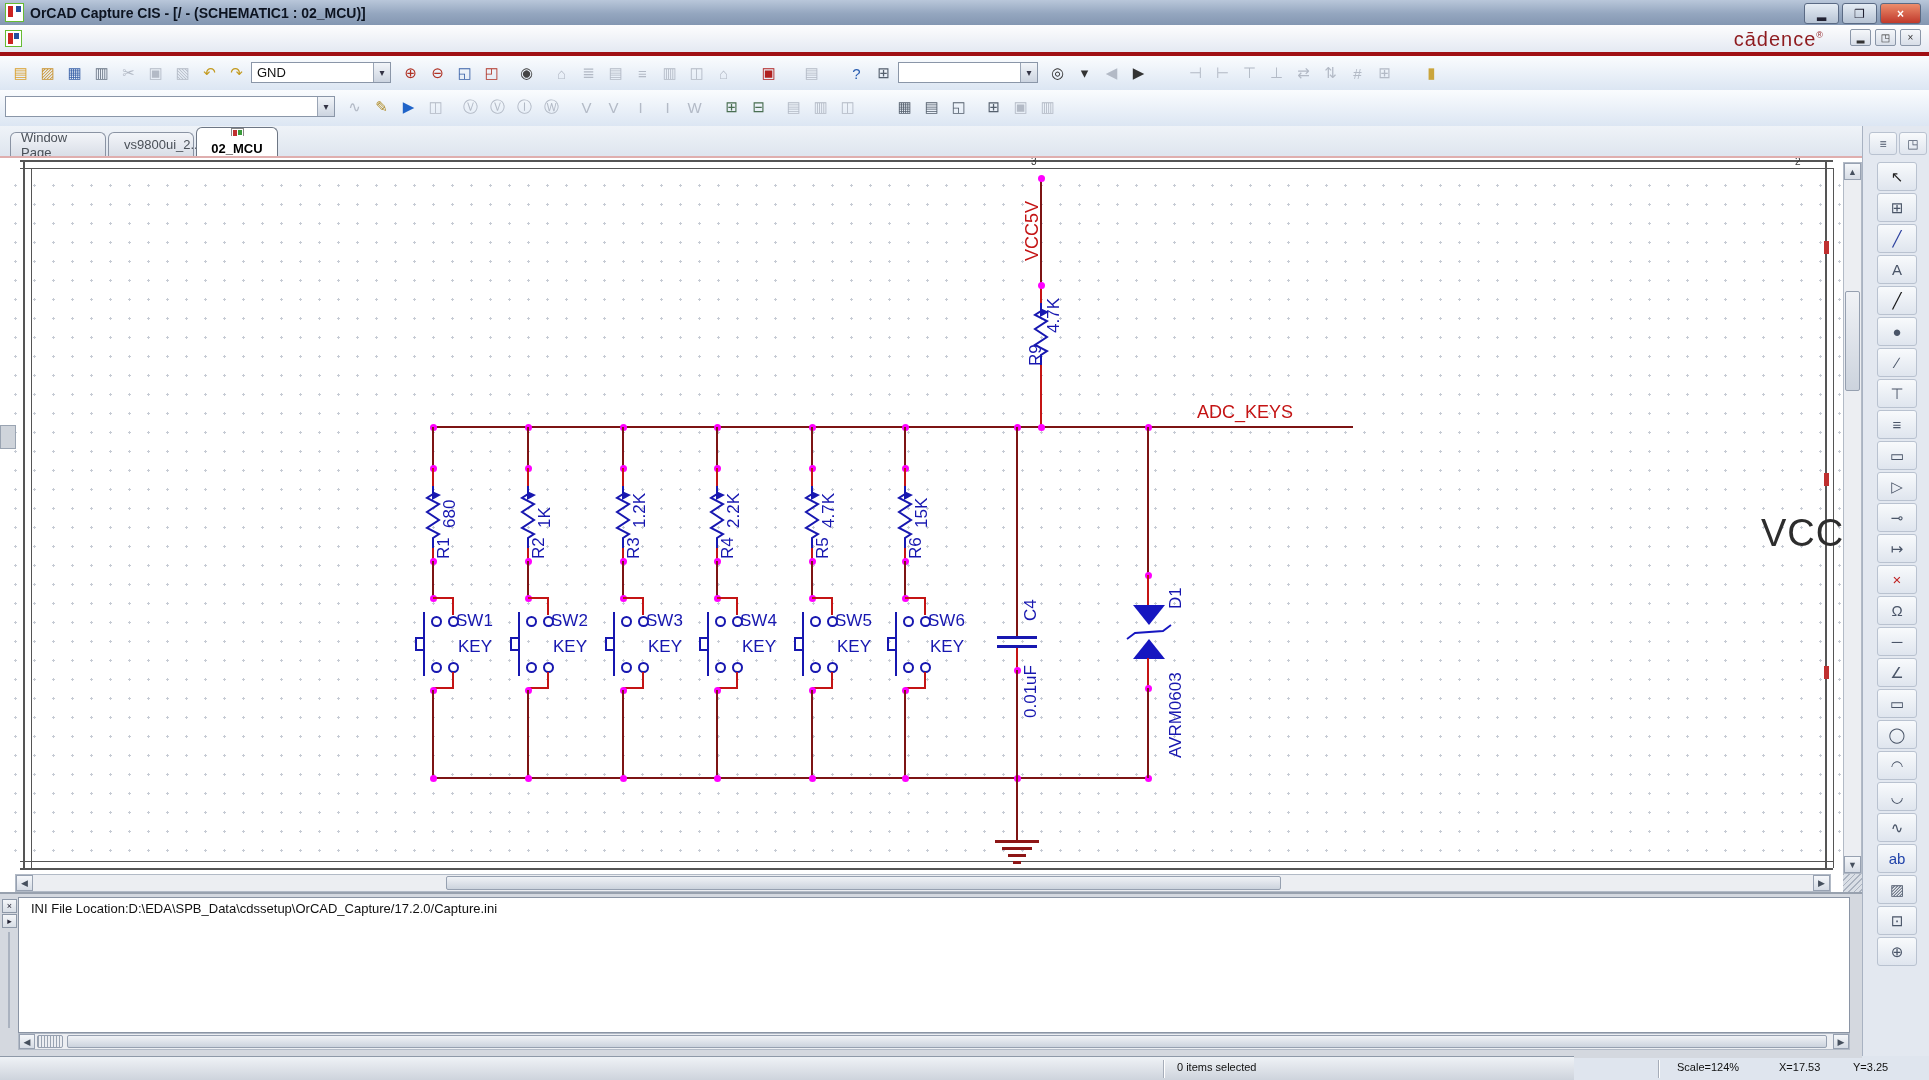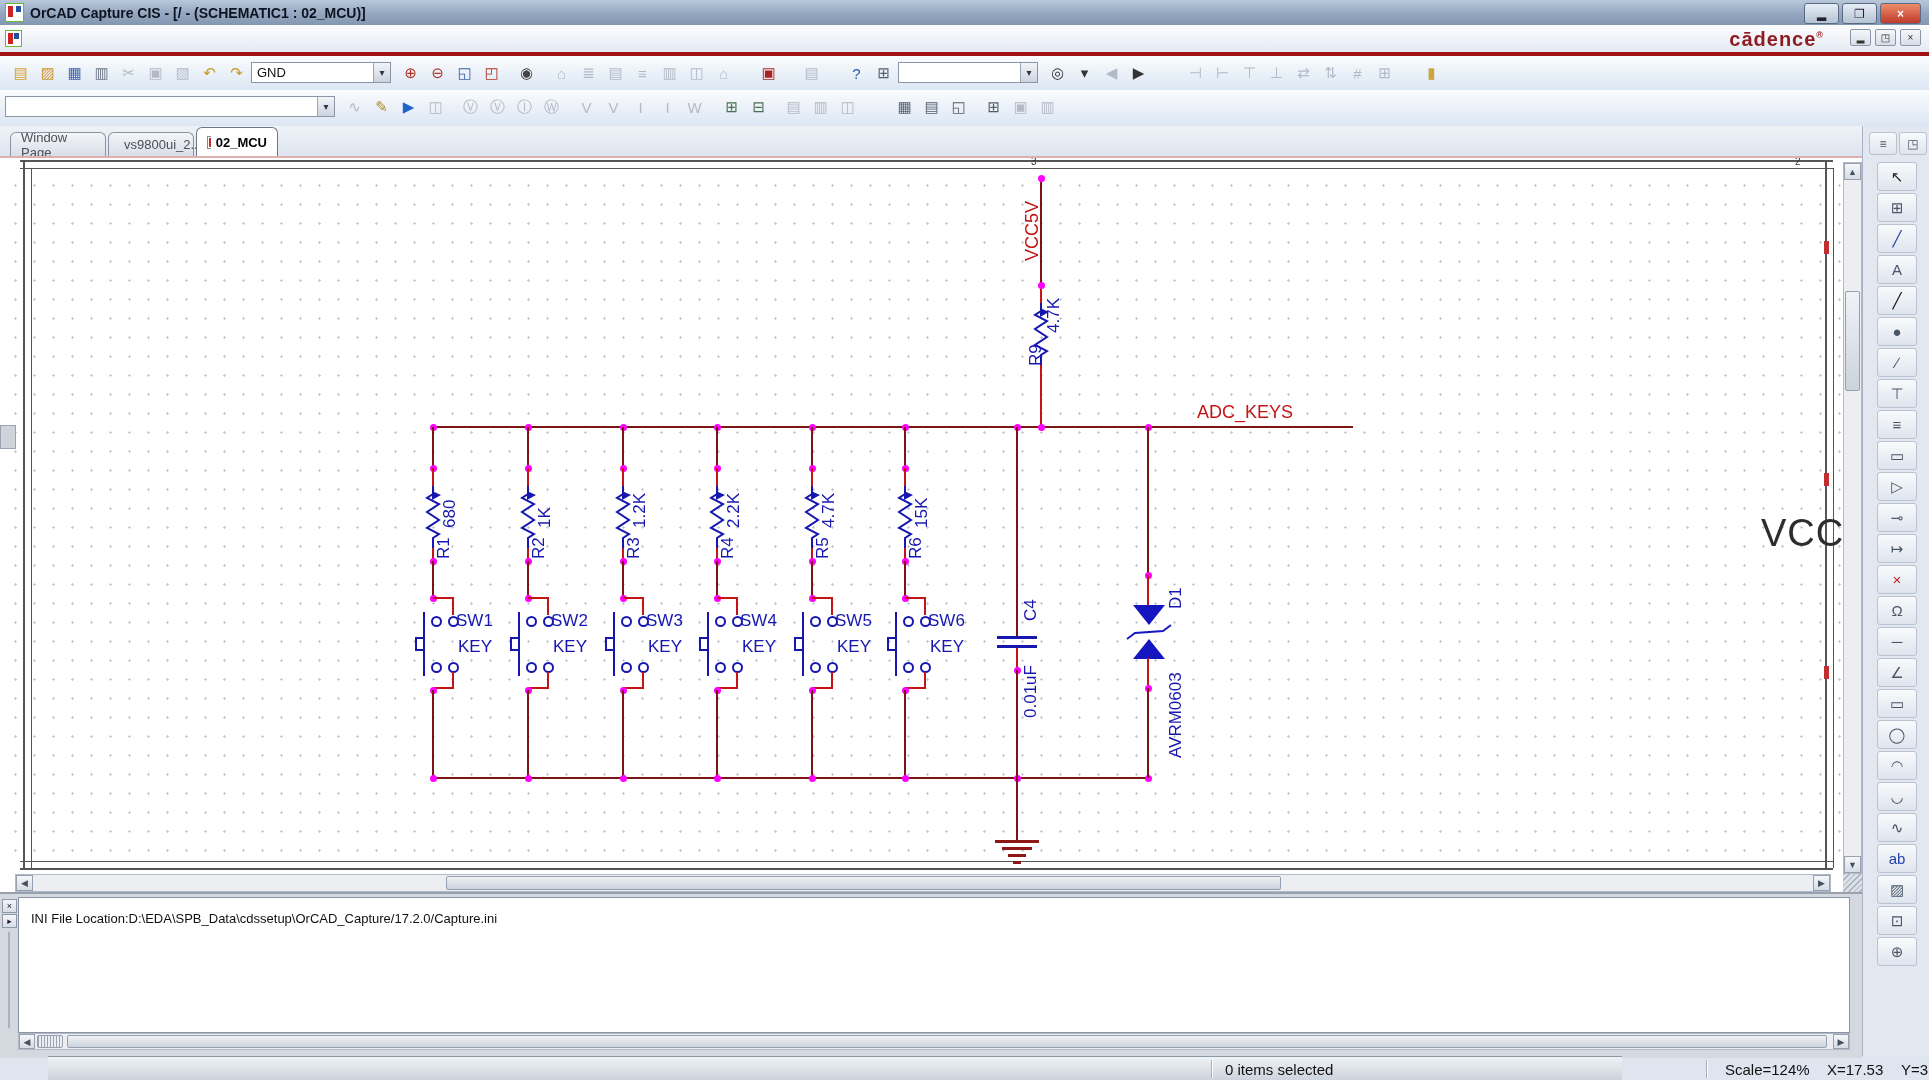--- a/index.html
+++ b/index.html
@@ -16,21 +16,21 @@
   .wbtns{position:absolute;right:8px;top:3px;display:flex;gap:3px;}
   .wbtn{width:33px;height:19px;border:1px solid #5a6a84;border-radius:3px;
     background:linear-gradient(#e6edf5,#b6c3d4);display:flex;align-items:center;justify-content:center;
     font-size:12px;color:#223;}
   .wbtn.close{width:39px;background:linear-gradient(#ec8d6c,#c0392b);color:#fff;font-weight:bold;}
   
   #menubar{position:absolute;left:0;top:25px;width:1929px;height:27px;
     background:linear-gradient(#fdfdfe,#e4e9f2);display:flex;align-items:center;}
   .mitem{font-size:14px;color:#111;padding:0 11px;}
   .mitem:first-letter{text-decoration:underline;}
-  #brand{position:absolute;right:105px;top:3px;font-size:20px;font-weight:bold;color:#8e1b1f;letter-spacing:1px;}
+  #brand{position:absolute;right:105px;top:3px;font-size:20px;font-weight:normal;color:#8e1b1f;letter-spacing:1px;}
   #brand sup{font-size:9px;}
   .mdib{width:19px;height:15px;font-size:10px;border:1px solid #8a96a8;border-radius:2px;
     background:linear-gradient(#f5f7fa,#d8dee8);display:flex;align-items:center;justify-content:center;color:#333;}
   #mdibtns{position:absolute;right:8px;top:4px;display:flex;gap:4px;}
   #redline{position:absolute;left:0;top:52px;width:1929px;height:4px;background:#a01015;}
   
   .toolbar{position:absolute;left:0;width:1929px;background:linear-gradient(#fafcfe,#dce6f3);
     border-bottom:1px solid #c3cddc;}
   #toolbar1{top:56px;height:34px;}
   #toolbar2{top:90px;height:36px;}
@@ -71,26 +71,26 @@
   .sb{position:absolute;background:#eceef2;border:1px solid #b2bac6;box-sizing:border-box;}
   .sbtn{position:absolute;background:linear-gradient(#f5f7fa,#d6dce5);border:1px solid #97a1b1;
     display:flex;align-items:center;justify-content:center;font-size:9px;color:#46505e;box-sizing:border-box;}
   .sthumb{position:absolute;background:linear-gradient(#f0f2f6,#ccd3dd);border:1px solid #96a0b0;
     border-radius:2px;box-sizing:border-box;}
   #corner{position:absolute;left:1843px;top:716px;width:19px;height:18px;background:#dadfe6;
     background-image:repeating-linear-gradient(135deg,#aab2bf 0 1px,transparent 1px 4px);}
   
   #sessionlog{position:absolute;left:0;top:892px;width:1862px;height:164px;background:#d4d8df;border-top:2px solid #98a1ae;}
   #logarea{position:absolute;left:18px;top:3px;width:1832px;height:136px;background:#fff;border:1px solid #8a94a4;box-sizing:border-box;}
-  #logtext{position:absolute;left:12px;top:13px;font-size:13px;color:#111;}
+  #logtext{position:absolute;left:12px;top:3px;font-size:13px;color:#111;}
   .gbtn{position:absolute;width:15px;height:14px;background:linear-gradient(#f4f6f9,#d8dee6);
     border:1px solid #8d98a8;font-size:9px;display:flex;align-items:center;justify-content:center;color:#223;box-sizing:border-box;}
   
   #statusbar{position:absolute;left:0;top:1056px;width:1574px;height:24px;
-    background:linear-gradient(#eff2f6,#ccd2db);border-top:1px solid #8e99a8;font-size:15px;color:#111;margin-left:48px;}
+    background:linear-gradient(#eff2f6,#ccd2db);border-top:1px solid #8e99a8;font-size:11px;color:#111;}
   .sdiv{position:absolute;top:3px;bottom:3px;width:1px;background:#a6adb9;box-shadow:1px 0 0 #fff;}
   #statusbar span{position:absolute;top:4px;}
   
   #palette{position:absolute;left:1862px;top:126px;width:67px;height:930px;background:#e3e8f0;border-left:1px solid #a8b2c2;}
   .ptn{position:absolute;left:14px;width:38px;height:27px;border:1px solid #b9c2d0;border-radius:3px;
     background:linear-gradient(#f8fafc,#dfe5ee);display:flex;align-items:center;justify-content:center;
     font-size:15px;}
   .pmini{position:absolute;top:6px;width:26px;height:21px;border:1px solid #b9c2d0;border-radius:3px;
     background:linear-gradient(#f8fafc,#dfe5ee);display:flex;align-items:center;justify-content:center;font-size:12px;color:#4a5568;}
 </style>
@@ -206,21 +206,21 @@
       <span>Window Page</span>
     </div>
     <div class="tab" style="left:108px;width:86px;">
       <svg width="13" height="13">
           <rect x="0.5" y="0.5" width="12" height="12" fill="#cfd9e6" stroke="#56637a"></rect>
           <rect x="2" y="2" width="9" height="3" fill="#7d8fab"></rect>
           <rect x="2" y="7" width="9" height="1.5" fill="#7d8fab"></rect>
         </svg>
       <span>vs9800ui_2...</span>
     </div>
-    <div class="tab active" style="left:196px;width:82px;">
+    <div class="tab active" style="left:196px;width:82px;flex-direction:column;">
       <svg width="13" height="13">
           <rect x="0.5" y="0.5" width="12" height="12" fill="#fff" stroke="#888"></rect>
           <rect x="2" y="2" width="4" height="9" fill="#c03030"></rect>
           <rect x="7" y="2" width="4" height="5" fill="#3a9a3a"></rect>
         </svg>
       <span>02_MCU</span>
     </div>
     <div id="tabline"></div>
   </div>
 

